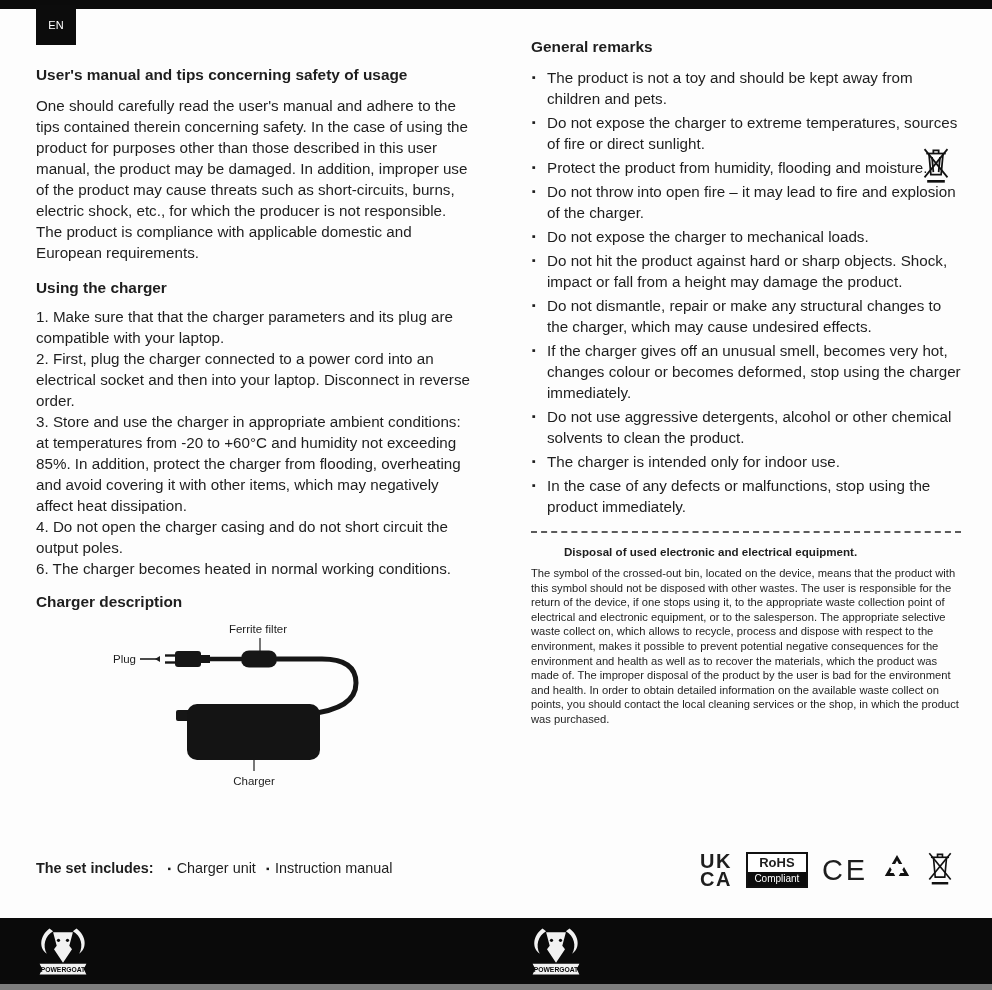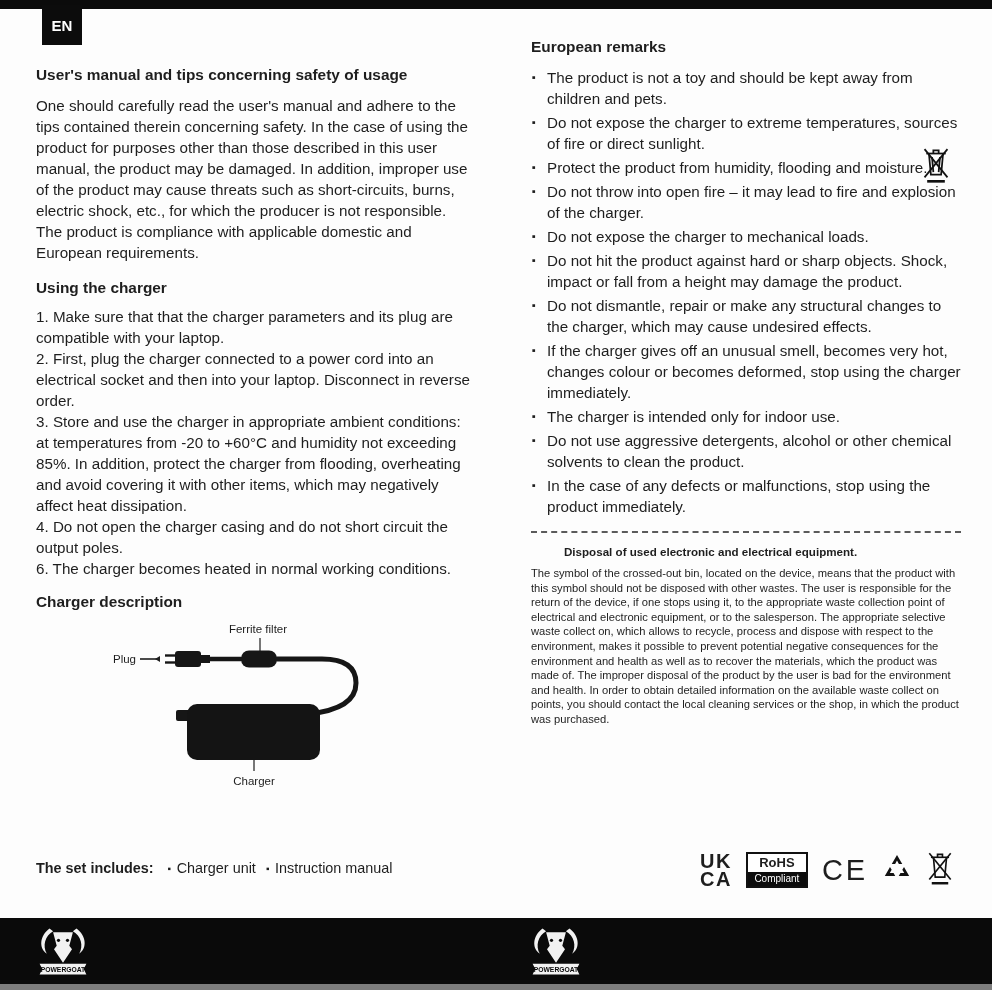--- a/index.html
+++ b/index.html
@@ -5,21 +5,21 @@
   html,body{margin:0;padding:0;}
   body{
     width:992px;height:990px;position:relative;overflow:hidden;
     background:#fdfdfd;color:#1e1e1e;
     font-family:"Liberation Sans","DejaVu Sans",sans-serif;
     font-size:15.2px;line-height:21px;
   }
   .top-bar{position:absolute;top:0;left:0;width:992px;height:9px;background:#0b0b0b;}
   .en-badge{
     position:absolute;left:36px;top:5px;width:40px;height:40px;background:#0c0c0c;
-    color:#fff;font-weight:700;font-size:15px;display:flex;align-items:center;justify-content:center;margin-left:6px;
+    color:#fff;font-weight:400;font-size:11px;display:flex;align-items:center;justify-content:center;
   }
   .col-left{position:absolute;left:36px;top:64px;width:438px;}
   .col-right{position:absolute;left:531px;top:36px;width:430px;}
   .hd{font-weight:700;font-size:15.4px;margin:0 0 10px 0;}
   .para{margin:0 0 14px 0;}
   .step{margin:0;}
   ul.remarks{list-style:none;margin:6px 0 0 0;padding:0;}
   ul.remarks li{position:relative;padding-left:16px;margin:0 0 3px 0;}
   ul.remarks li::before{content:"\25AA";position:absolute;left:1px;top:0;font-size:11px;}
   .divider{border:none;border-top:2px dashed #5a5a5a;margin:14px 0 12px 0;}
@@ -93,32 +93,32 @@
 
       <rect x="151" y="84" width="133" height="56" rx="10" fill="#141414"></rect>
 
       <line x1="218" y1="140" x2="218" y2="151" stroke="#1e1e1e" stroke-width="1.2"></line>
       <text x="218" y="165" text-anchor="middle" font-size="11.5" fill="#1e1e1e">Charger</text>
     </svg>
   </div>
 </div>
 
 <div class="col-right">
-  <div class="hd">European remarks</div>
+  <div class="hd">General remarks</div>
   <ul class="remarks">
       <li>The product is not a toy and should be kept away from children and pets.</li>
       <li>Do not expose the charger to extreme temperatures, sources of fire or direct sunlight.</li>
       <li>Protect the product from humidity, flooding and moisture.</li>
       <li>Do not throw into open fire – it may lead to fire and explosion of the charger.</li>
       <li>Do not expose the charger to mechanical loads.</li>
       <li>Do not hit the product against hard or sharp objects. Shock, impact or fall from a height may damage the product.</li>
       <li>Do not dismantle, repair or make any structural changes to the charger, which may cause undesired effects.</li>
       <li>If the charger gives off an unusual smell, becomes very hot, changes colour or becomes deformed, stop using the charger immediately.</li>
+      <li>Do not use aggressive detergents, alcohol or other chemical solvents to clean the product.</li>
       <li>The charger is intended only for indoor use.</li>
-      <li>Do not use aggressive detergents, alcohol or other chemical solvents to clean the product.</li>
       <li>In the case of any defects or malfunctions, stop using the product immediately.</li>
     </ul>
 
   <hr class="divider">
 
   <div class="disposal-hd">Disposal of used electronic and electrical equipment.</div>
   <p class="disposal-tx">The symbol of the crossed-out bin, located on the device, means that the product with this symbol should not be disposed with other wastes. The user is responsible for the return of the device, if one stops using it, to the appropriate waste collection point of electrical and electronic equipment, or to the salesperson. The appropriate selective waste collect on, which allows to recycle, process and dispose with respect to the environment, makes it possible to prevent potential negative consequences for the environment and health as well as to recover the materials, which the product was made of. The improper disposal of the product by the user is bad for the environment and health. In order to obtain detailed information on the available waste collect on points, you should contact the local cleaning services or the shop, in which the product was purchased.</p>
 </div>
 
 <div class="margin-weee">

